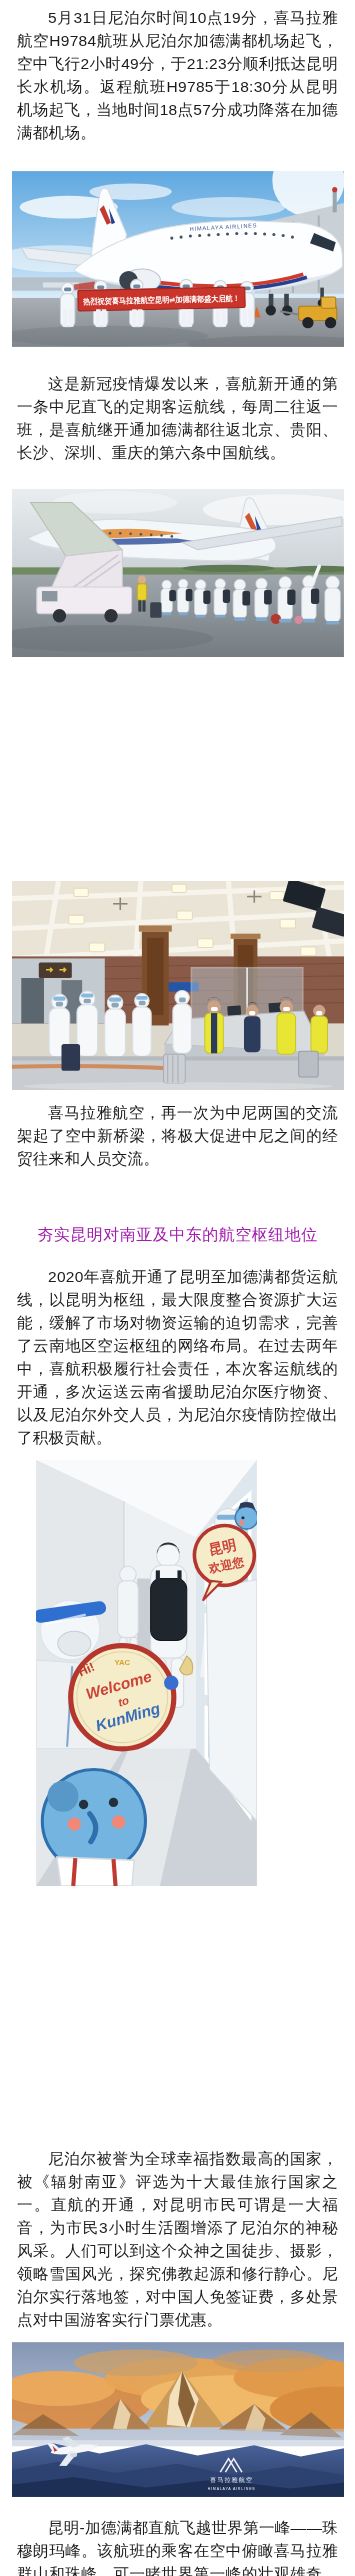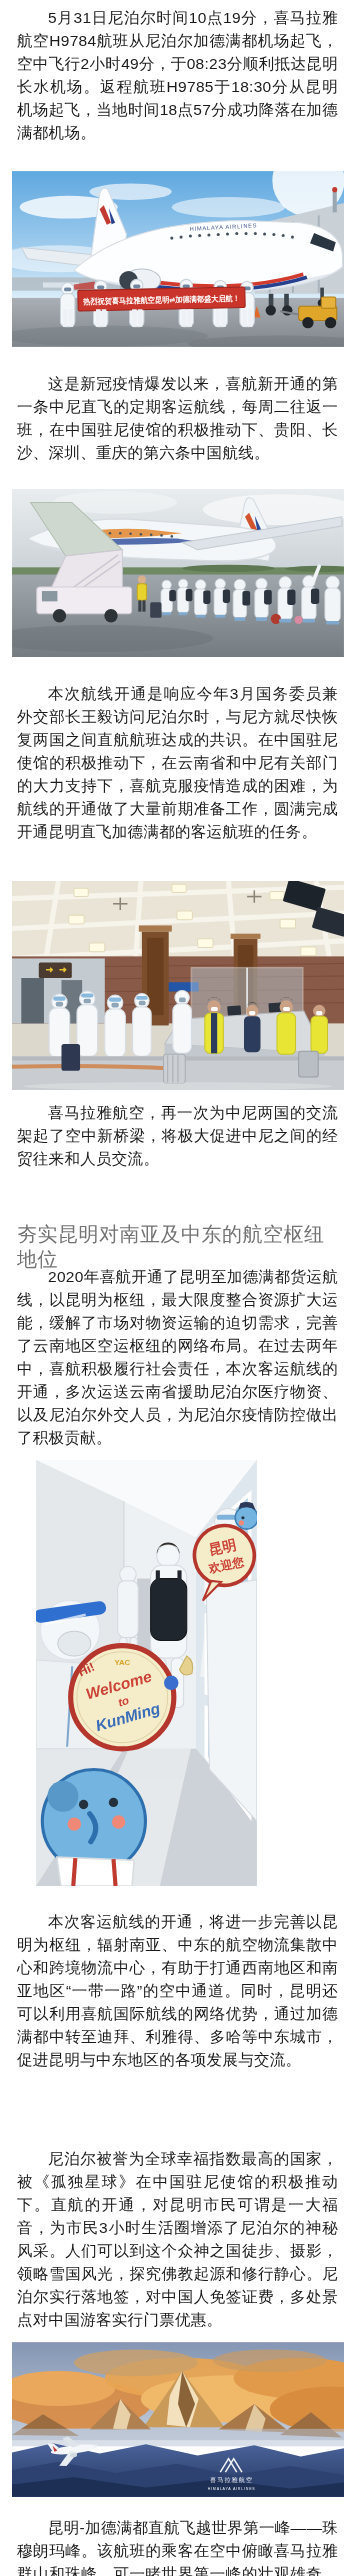--- a/index.html
+++ b/index.html
@@ -5,32 +5,32 @@
   html,body { margin:0; padding:0; background:#ffffff; }
   body { font-family:"Liberation Sans","DejaVu Sans",sans-serif; }
   #page { position:relative; width:355px; height:2651px; background:#ffffff; overflow:hidden; margin:0; }
   .para {
     position:absolute; left:17px; width:321px; margin:0;
     font-size:15.5px; line-height:23px; letter-spacing:0.3px;
     color:#1b1b1b; text-align:justify; text-indent:2em;
   }
   .sec-heading {
     position:absolute; left:17px; width:321px; margin:0;
-    font-size:20px; line-height:25px; font-weight:500;
-    color:#737373; letter-spacing:0.5px;
+    font-size:16px; line-height:25px; font-weight:500;
+    color:#a21caf; text-align:center; letter-spacing:0.5px;
   }
   figure.photo { position:absolute; margin:0; padding:0; }
   figure.photo svg { display:block; }
 </style>
 </head>
 <body>
 
 <div id="page">
 
-  <p class="para" style="top:6.2px">5月31日尼泊尔时间10点19分，喜马拉雅航空H9784航班从尼泊尔加德满都机场起飞，空中飞行2小时49分，于08:23分顺利抵达昆明长水机场。返程航班H9785于18:30分从昆明机场起飞，当地时间18点57分成功降落在加德满都机场。</p>
+  <p class="para" style="top:6.2px">5月31日尼泊尔时间10点19分，喜马拉雅航空H9784航班从尼泊尔加德满都机场起飞，空中飞行2小时49分，于21:23分顺利抵达昆明长水机场。返程航班H9785于18:30分从昆明机场起飞，当地时间18点57分成功降落在加德满都机场。</p>
 
   <figure class="photo" style="top:171px;left:12.4px">
     <svg width="332" height="176" viewBox="0 0 644 341">
       <defs>
         <linearGradient id="s1sky" x1="0" y1="0" x2="0" y2="1">
           <stop offset="0" stop-color="#5fa8e0"></stop>
             <stop offset="0.7" stop-color="#aed4f0"></stop>
             <stop offset="1" stop-color="#e4f2fb"></stop>
         </linearGradient>
         <linearGradient id="s1tar" x1="0" y1="0" x2="0" y2="1">
@@ -147,21 +147,21 @@
         <rect x="329" y="268" width="9" height="34"></rect>
           <rect x="340" y="268" width="9" height="34"></rect>
         <rect x="395" y="268" width="9" height="34"></rect>
           <rect x="406" y="268" width="9" height="34"></rect>
         <rect x="447" y="268" width="9" height="34"></rect>
           <rect x="458" y="268" width="9" height="34"></rect>
       </g>
     </svg>
   </figure>
 
-  <p class="para" style="top:372px">这是新冠疫情爆发以来，喜航新开通的第一条中尼直飞的定期客运航线，每周二往返一班，在中国驻尼使馆的积极推动下、贵阳、长沙、深圳、重庆的第六条中国航线。</p>
+  <p class="para" style="top:372px">这是新冠疫情爆发以来，喜航新开通的第一条中尼直飞的定期客运航线，每周二往返一班，是喜航继开通加德满都往返北京、贵阳、长沙、深圳、重庆的第六条中国航线。</p>
 
   <figure class="photo" style="top:489px;left:12.4px">
     <svg width="332" height="168" viewBox="0 0 644 326">
       <defs>
         <linearGradient id="s2sky" x1="0" y1="0" x2="0" y2="1">
           <stop offset="0" stop-color="#e9edef"></stop>
             <stop offset="1" stop-color="#c9d0d5"></stop>
         </linearGradient>
         <linearGradient id="s2tar" x1="0" y1="0" x2="0" y2="1">
           <stop offset="0" stop-color="#a0a7ac"></stop>
@@ -262,21 +262,20 @@
           <rect x="518" y="252" width="24" height="7" rx="3"></rect>
             <rect x="564" y="252" width="24" height="7" rx="3"></rect>
           <rect x="609" y="256" width="26" height="7" rx="3"></rect>
         </g>
       </g>
 
       <rect x="268" y="220" width="22" height="30" rx="3" fill="#3a4250"></rect>
     </svg>
   </figure>
 
-  <p class="para" style="top:682px">本次航线开通是响应今年3月国务委员兼外交部长王毅访问尼泊尔时，与尼方就尽快恢复两国之间直航航班达成的共识。在中国驻尼使馆的积极推动下，在云南省和中尼有关部门的大力支持下，喜航克服疫情造成的困难，为航线的开通做了大量前期准备工作，圆满完成开通昆明直飞加德满都的客运航班的任务。</p>
 
   <figure class="photo" style="top:881px;left:12.4px">
     <svg width="332" height="209" viewBox="0 0 644 405">
       <rect x="0" y="0" width="644" height="405" fill="#ddd8cc"></rect>
 
       <rect x="0" y="0" width="644" height="150" fill="#e9e4d6"></rect>
       <g stroke="#f7f4ec" stroke-width="10">
         <path d="M0,34 L644,12"></path>
           <path d="M0,92 L644,62"></path>
           <path d="M0,150 L644,116"></path>
@@ -499,24 +498,23 @@
         <circle cx="74" cy="706" r="13" fill="#f08878"></circle>
         <circle cx="160" cy="702" r="13" fill="#f08878"></circle>
         <path d="M104,686 q22,26 2,54" stroke="#2e6fae" stroke-width="10" fill="none" stroke-linecap="round"></path>
         <path d="M40,770 L190,776 L186,826 L48,826 Z" fill="#ffffff" stroke="#d8dde2" stroke-width="3"></path>
         <line x1="76" y1="772" x2="72" y2="826" stroke="#c03a30" stroke-width="8"></line>
         <line x1="150" y1="774" x2="154" y2="826" stroke="#c03a30" stroke-width="8"></line>
       </g>
     </svg>
   </figure>
 
-  <p class="para" style="top:1910px">本次客运航线的开通，将进一步完善以昆明为枢纽，辐射南亚、中东的航空物流集散中心和跨境物流中心，有助于打通西南地区和南亚地区“一带一路”的空中通道。同时，昆明还可以利用喜航国际航线的网络优势，通过加德满都中转至迪拜、利雅得、多哈等中东城市，促进昆明与中东地区的各项发展与交流。</p>
-
-
-  <p class="para" style="top:2147px">尼泊尔被誉为全球幸福指数最高的国家，被《孤独星球》在中国驻尼使馆的积极推动下。直航的开通，对昆明市民可谓是一大福音，为市民3小时生活圈增添了尼泊尔的神秘风采。人们可以到这个众神之国徒步、摄影，领略雪国风光，探究佛教起源和修行静心。尼泊尔实行落地签，对中国人免签证费，多处景点对中国游客实行门票优惠。</p>
+
+
+  <p class="para" style="top:2147px">尼泊尔被誉为全球幸福指数最高的国家，被《辐射南亚》评选为十大最佳旅行国家之一。直航的开通，对昆明市民可谓是一大福音，为市民3小时生活圈增添了尼泊尔的神秘风采。人们可以到这个众神之国徒步、摄影，领略雪国风光，探究佛教起源和修行静心。尼泊尔实行落地签，对中国人免签证费，多处景点对中国游客实行门票优惠。</p>
 
   <figure class="photo" style="top:2342px;left:12.4px">
     <svg width="332" height="155" viewBox="0 0 644 300">
       <defs>
         <linearGradient id="s5sky" x1="0" y1="0" x2="0" y2="1">
           <stop offset="0" stop-color="#8496b4"></stop>
             <stop offset="1" stop-color="#c3ccda"></stop>
         </linearGradient>
         <linearGradient id="s5fg" x1="0" y1="0" x2="0" y2="1">
           <stop offset="0" stop-color="#4a639b"></stop>

